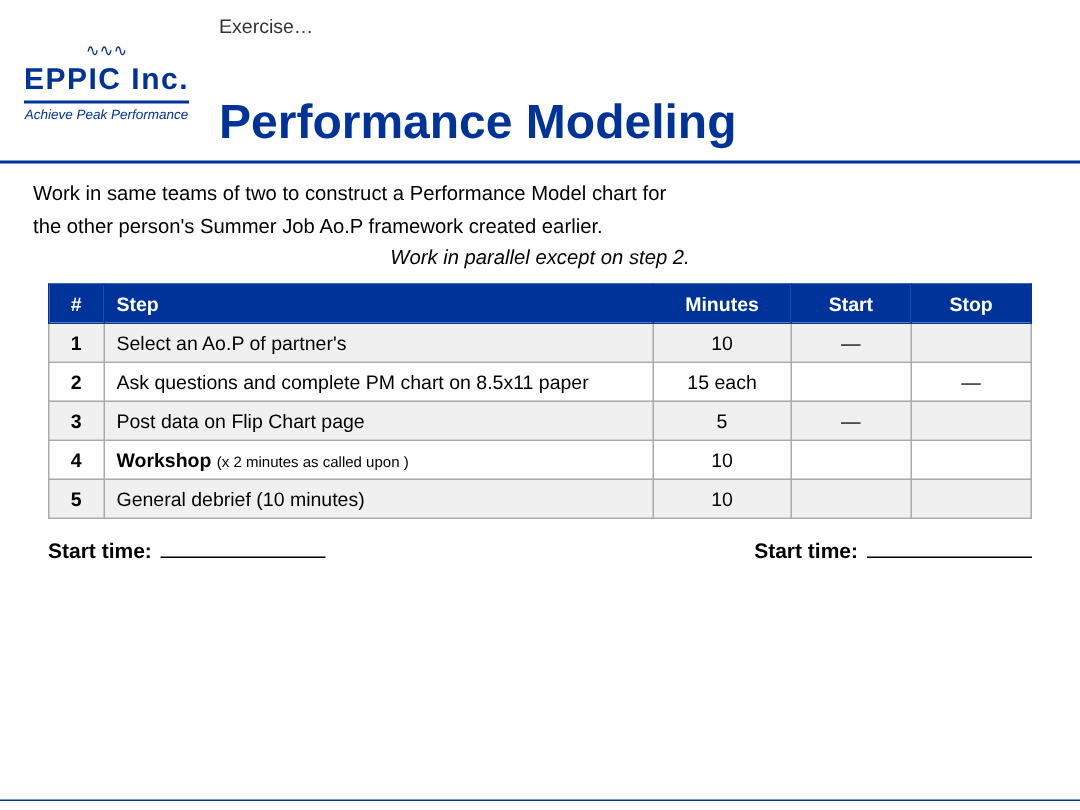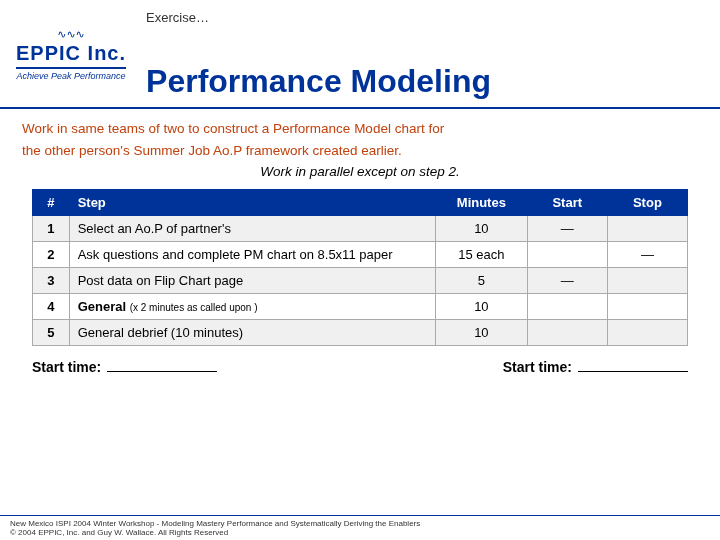--- a/index.html
+++ b/index.html
@@ -63,21 +63,21 @@
       line-height: 1.1;
       margin-top: 39px;
     }
 
     
     .content {
       padding: 10px 22px 6px 22px;
     }
     .intro-text {
       font-size: 13.5px;
-      color: #c2410c;
+      color: #000000;
       line-height: 1.5;
       margin-bottom: 2px;
     }
     .italic-note {
       font-size: 13.5px;
       font-style: italic;
       color: #000;
       text-align: center;
       margin-bottom: 10px;
     }
@@ -241,21 +241,21 @@
           </tr>
           <tr>
             <td class="num-col">3</td>
             <td class="step-col">Post data on Flip Chart page</td>
             <td class="minutes-col">5</td>
             <td class="start-col">—</td>
             <td class="stop-col"></td>
           </tr>
           <tr>
             <td class="num-col">4</td>
-            <td class="step-col"><span class="bold">General </span><span class="small-text">(x 2 minutes as called upon )</span></td>
+            <td class="step-col"><span class="bold">Workshop </span><span class="small-text">(x 2 minutes as called upon )</span></td>
             <td class="minutes-col">10</td>
             <td class="start-col"></td>
             <td class="stop-col"></td>
           </tr>
           <tr>
             <td class="num-col">5</td>
             <td class="step-col">General debrief  (10 minutes)</td>
             <td class="minutes-col">10</td>
             <td class="start-col"></td>
             <td class="stop-col"></td>
@@ -270,17 +270,13 @@
       <span class="time-blank"></span>
     </div>
     <div class="time-item">
       <span class="time-label">Start time:</span>
       <span class="time-blank"></span>
     </div>
   </div>
 </div>
 
 <div class="footer">
-  <div class="footer-left">
-    <div>New Mexico ISPI 2004 Winter Workshop  -  Modeling Mastery Performance and Systematically Deriving the Enablers</div>
-    <div>© 2004 EPPIC, Inc. and Guy W. Wallace.  All Rights Reserved</div>
-  </div>
 </div>
 
 </body></html>

